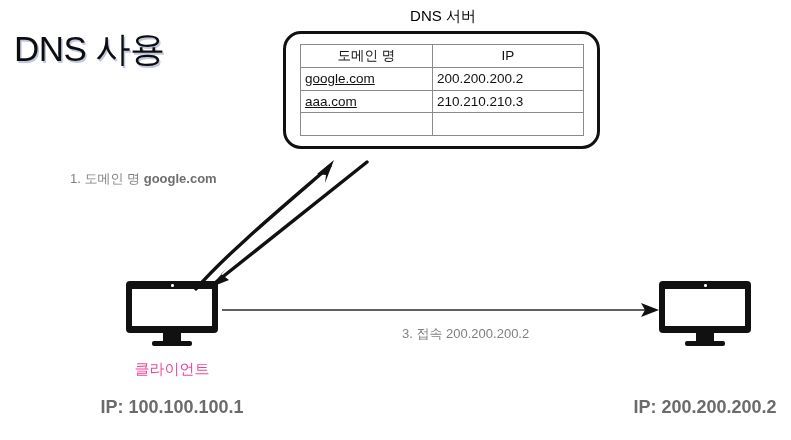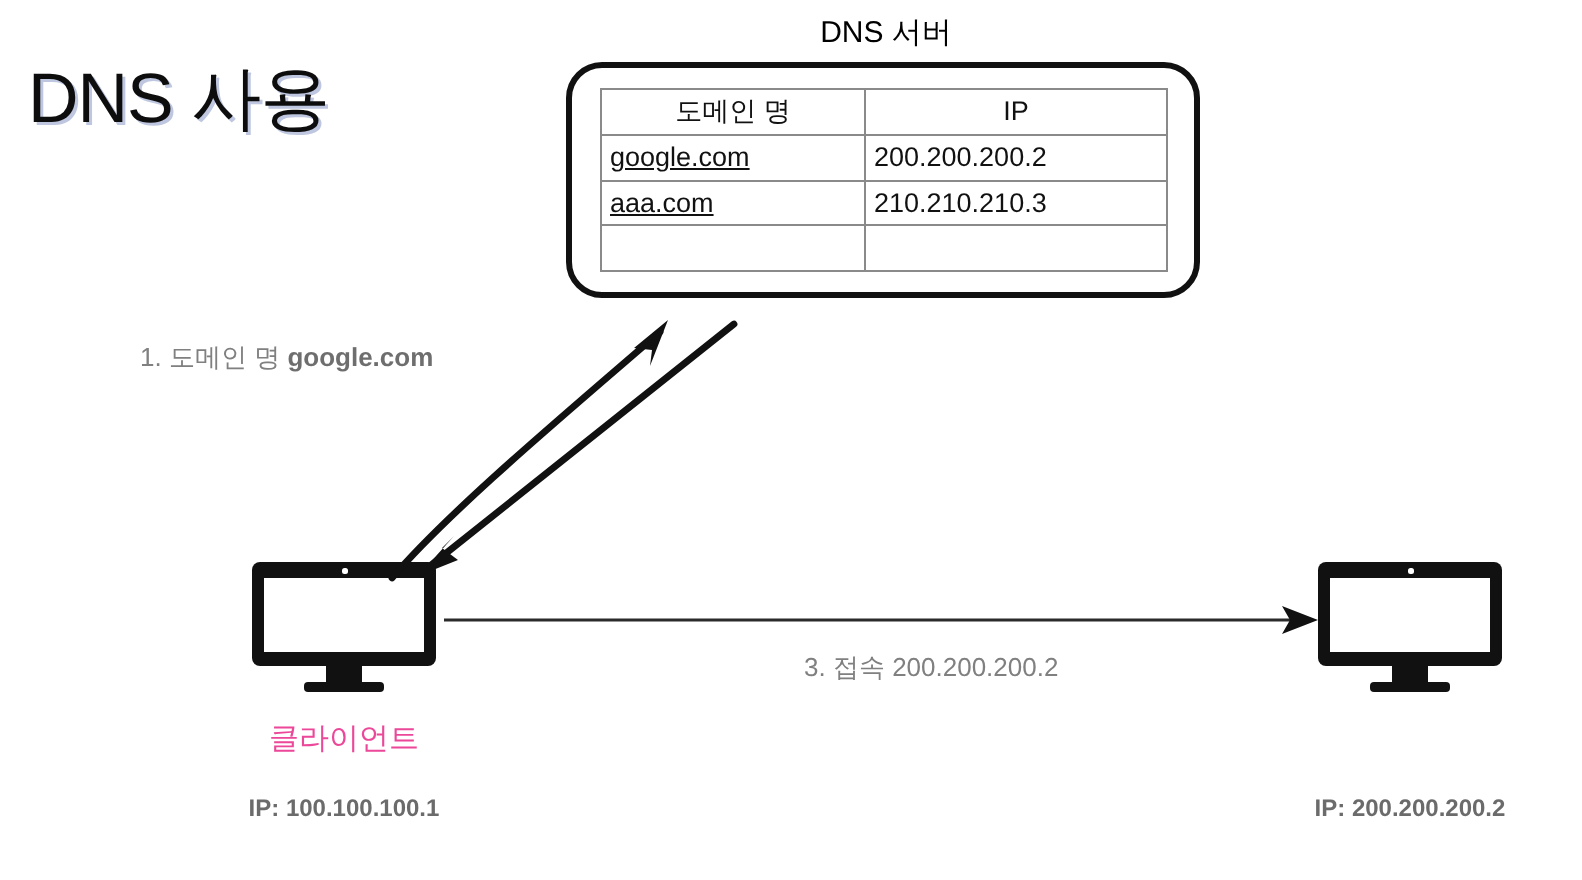--- a/index.html
+++ b/index.html
@@ -136,21 +136,21 @@
     font-size: 15px;
     color: #ec4899;
   }
   #client-label { left: 92px;  top: 360px; }
   #server-label { left: 625px; top: 360px; }
 
   .ip-label {
     position: absolute;
     width: 240px;
     text-align: center;
-    font-size: 12px;
+    font-size: 18px;
     font-weight: bold;
     color: #6b6b6b;
   }
   #client-ip { left: 52px;  top: 397px; }
   #server-ip { left: 585px; top: 397px; }
 
   
   .step-label {
     position: absolute;
     font-size: 13px;

